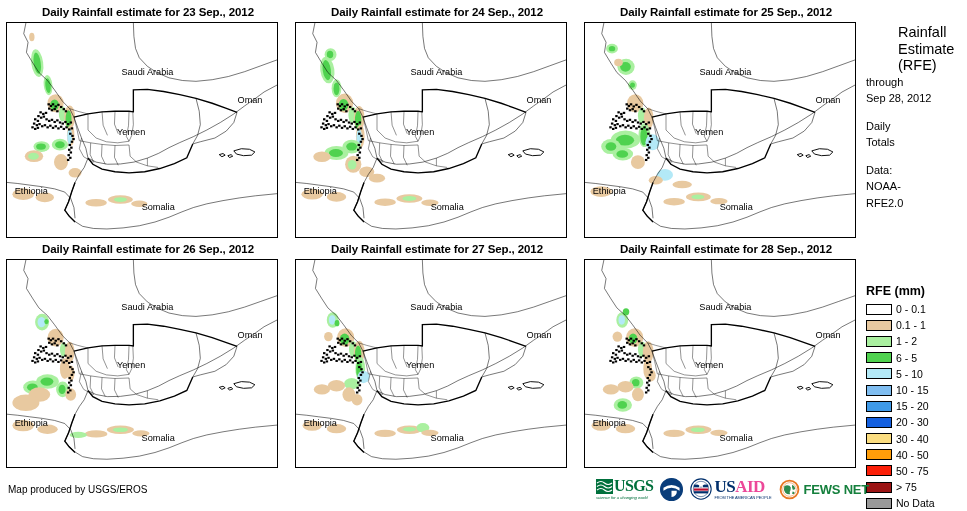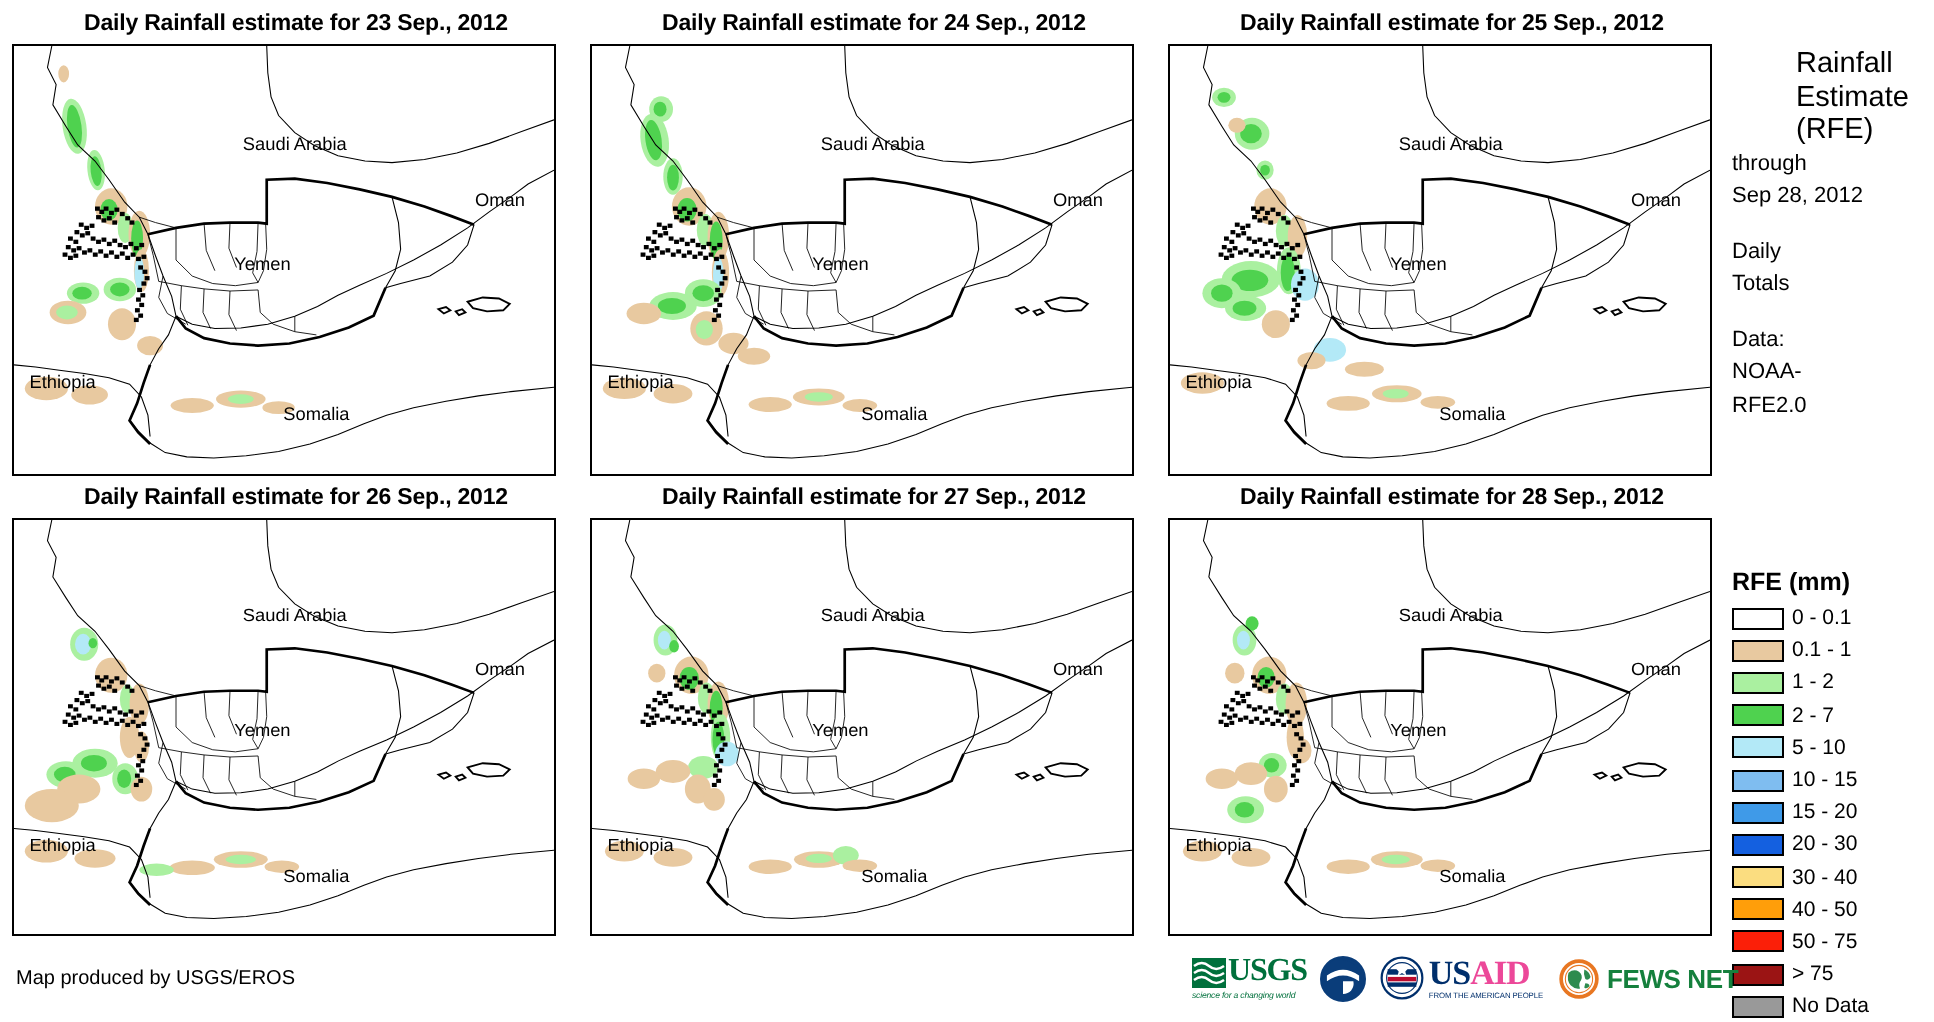--- a/index.html
+++ b/index.html
@@ -901,21 +901,21 @@
       <div class="legend-row">
         <div class="swatch" style="background: rgb(232, 201, 160);"></div>
         <div class="legend-label">0.1 - 1</div>
       </div>
       <div class="legend-row">
         <div class="swatch" style="background: rgb(170, 240, 160);"></div>
         <div class="legend-label">1 - 2</div>
       </div>
       <div class="legend-row">
         <div class="swatch" style="background: rgb(79, 210, 79);"></div>
-        <div class="legend-label">2 - 7</div>
+        <div class="legend-label">6 - 5</div>
       </div>
       <div class="legend-row">
         <div class="swatch" style="background: rgb(179, 233, 247);"></div>
         <div class="legend-label">5 - 10</div>
       </div>
       <div class="legend-row">
         <div class="swatch" style="background: rgb(127, 189, 240);"></div>
         <div class="legend-label">10 - 15</div>
       </div>
       <div class="legend-row">

